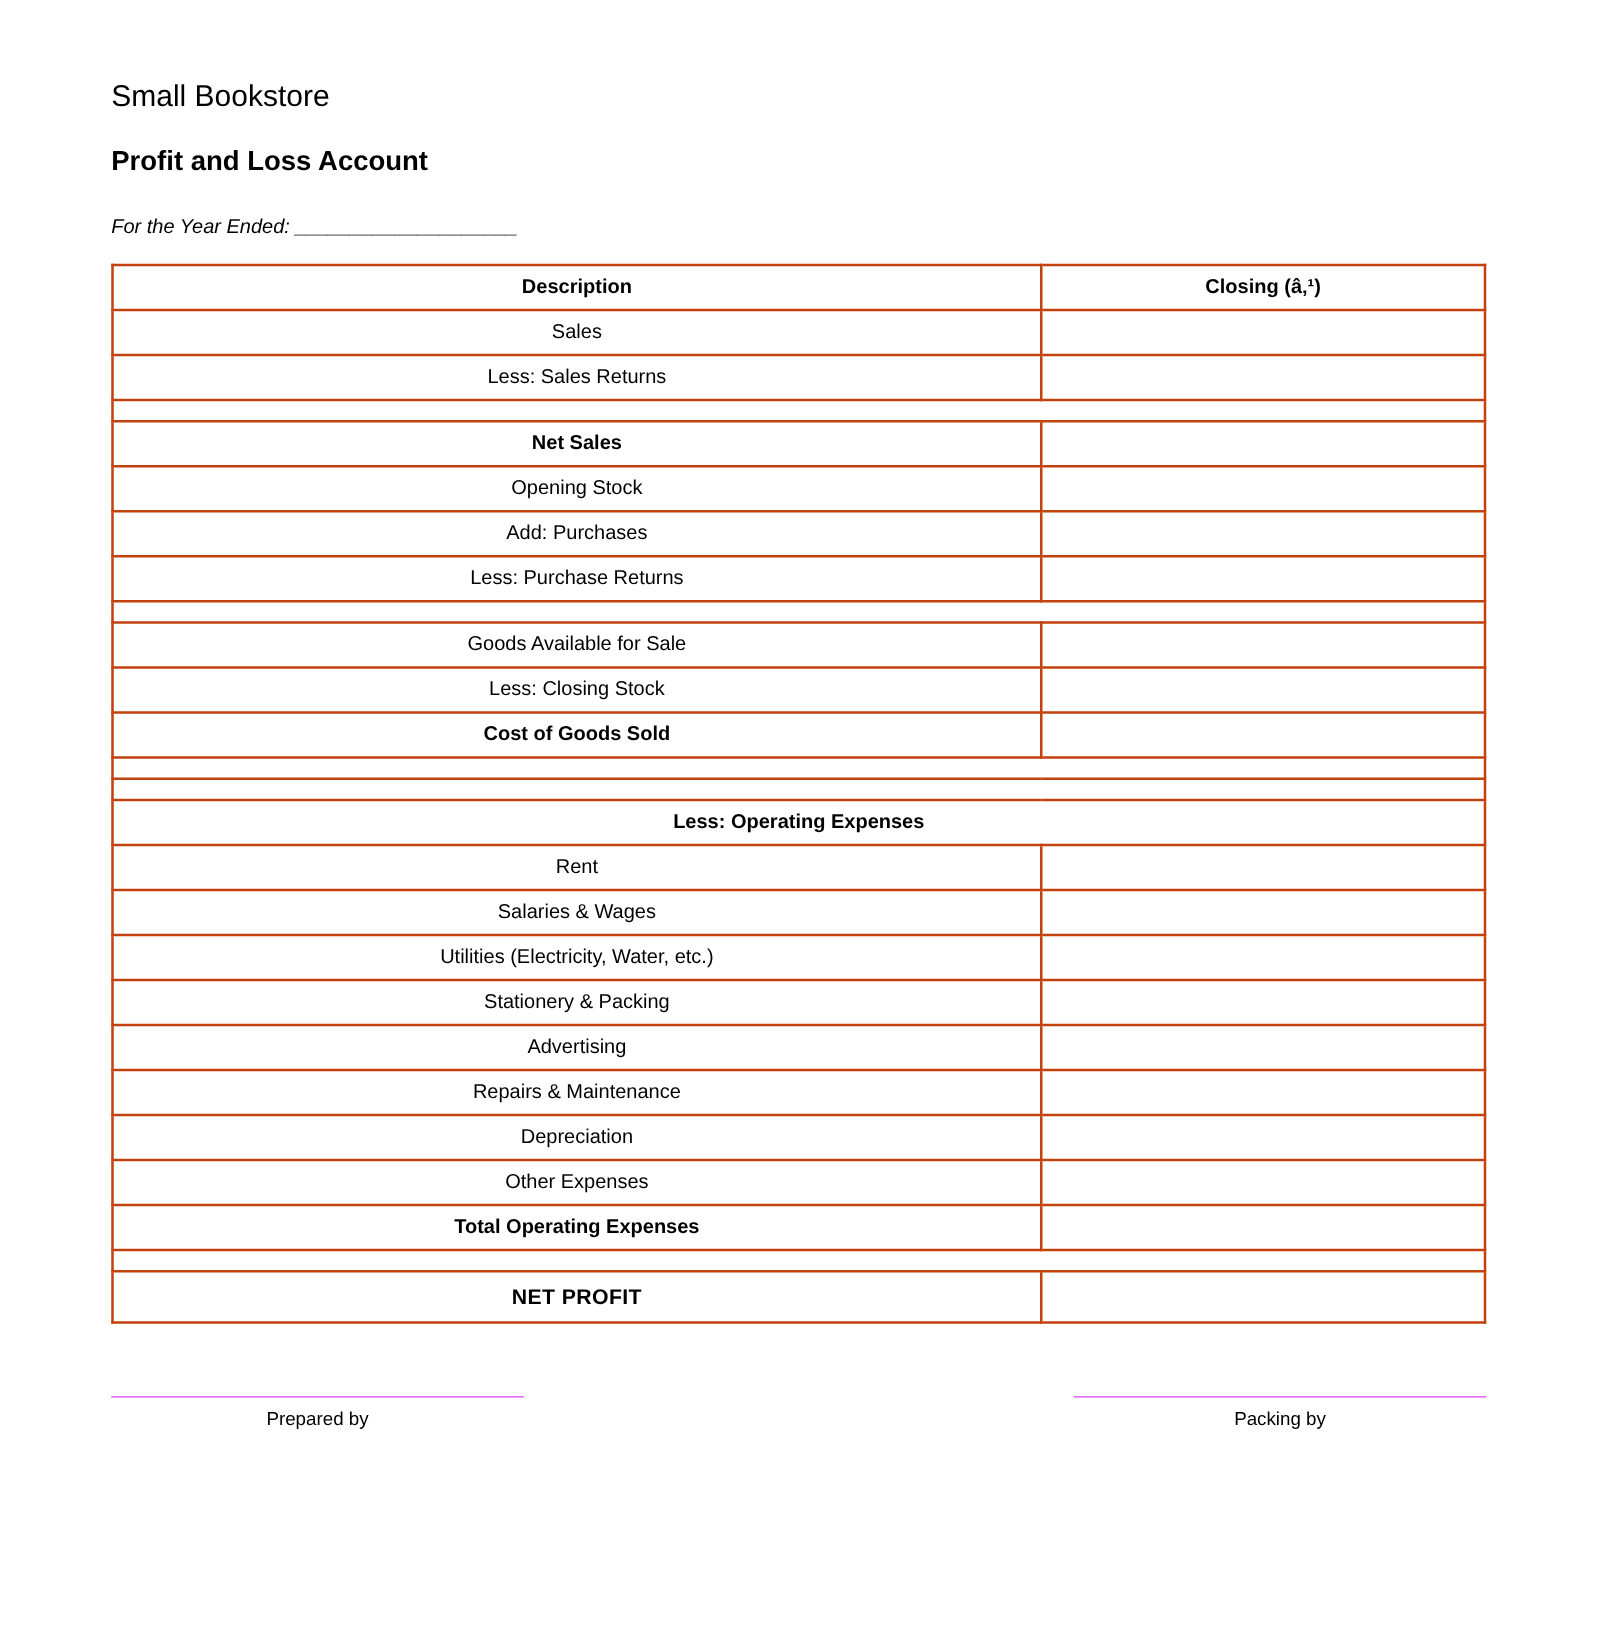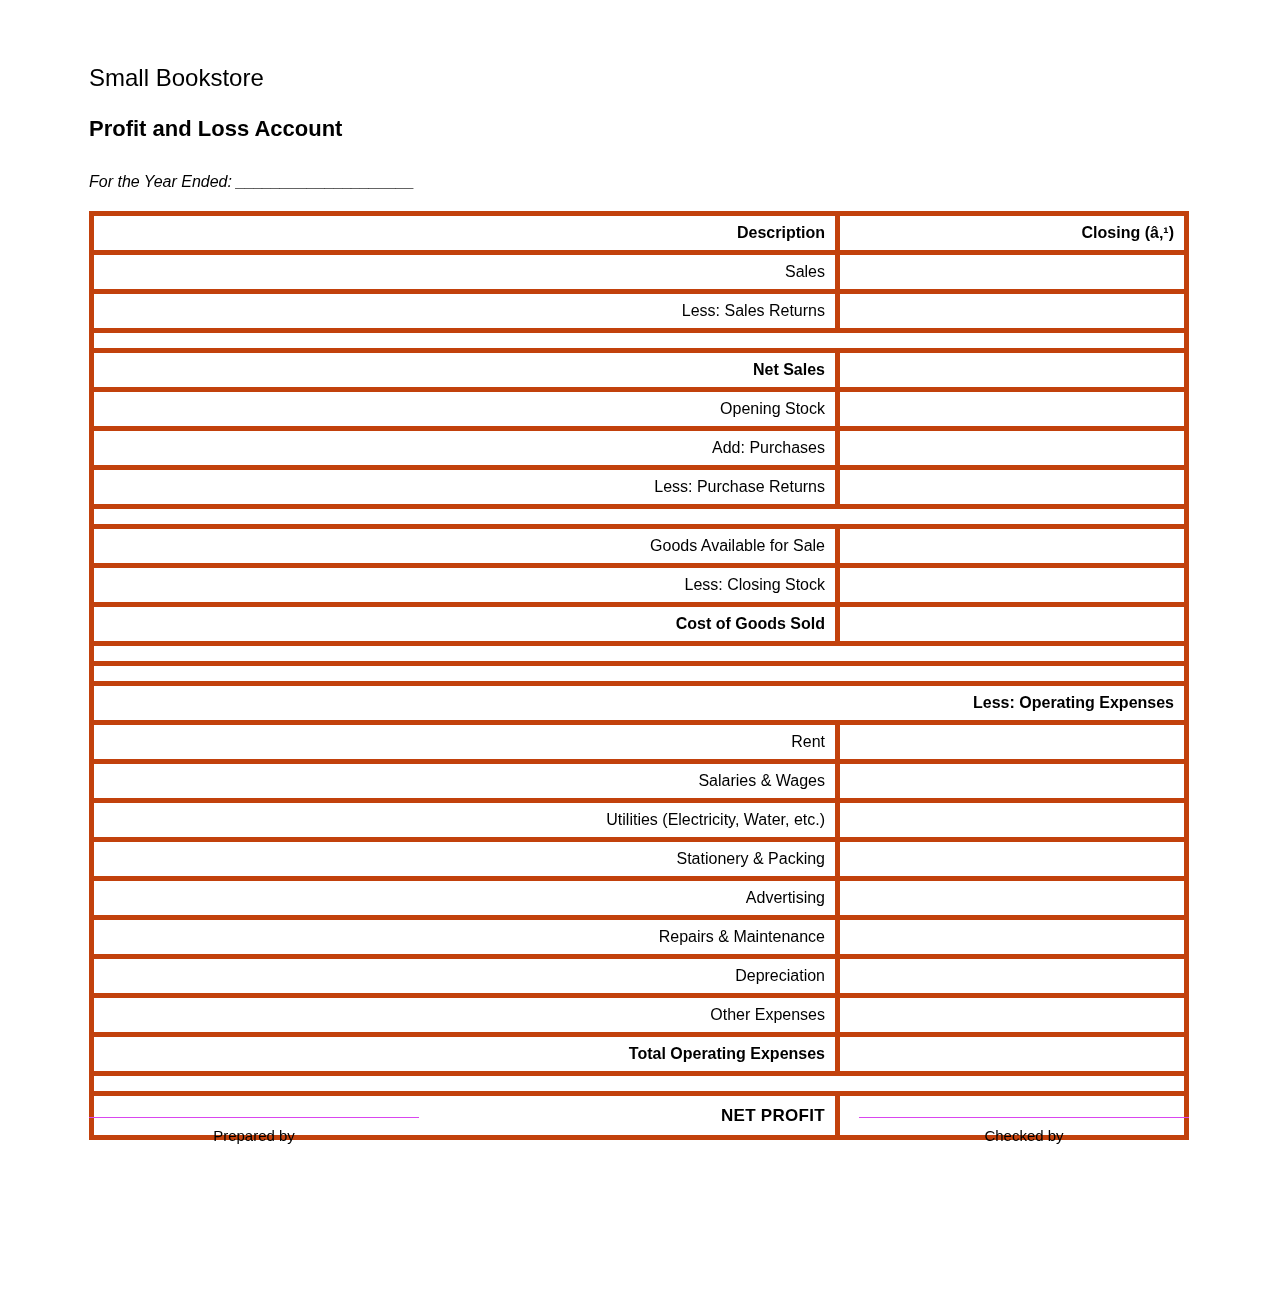--- a/index.html
+++ b/index.html
@@ -12,23 +12,23 @@
   .page { position: absolute; left: 89px; top: 0; width: 1100px; }
   .title { position: absolute; top: 64px; left: 0; font-size: 24px; font-weight: normal; margin: 0; line-height: 28px; }
   .subtitle { position: absolute; top: 118px; left: 0; font-size: 22px; font-weight: bold; margin: 0; line-height: 22px; }
   .period { position: absolute; top: 172px; left: 0; font-size: 16px; line-height: 20px; margin: 0; font-style: italic; }
   table {
     position: absolute; top: 211px; left: 0;
     width: 1100px; border-collapse: collapse;
     font-size: 16px;
   }
   td, th {
-    border: 5px solid #c2410c;
+    border: 2px solid #c2410c;
     padding: 0 10px;
-    text-align: right;
+    text-align: center;
     height: 34px;
     font-weight: normal;
   }
   th { font-weight: bold; }
   td.desc { width: 721px; }
   tr.bold td { font-weight: bold; }
   tr.spacer td { height: 15px; padding: 0; }
   tr.big td { height: 39px; font-weight: bold; font-size: 17px; letter-spacing: 0.3px; }
   .signatures {
     position: absolute; top: 1117px; left: 0; width: 1100px;
@@ -144,15 +144,15 @@
         </tr>
         <tr class="big">
           <td class="desc">NET PROFIT</td>
           <td></td>
         </tr>
       </tbody>
   </table>
 
   <div class="signatures">
     <div class="sig">Prepared by</div>
-    <div class="sig">Checked by</div>
+    <div class="sig">Packing by</div>
   </div>
 </div>
 
 </body></html>

